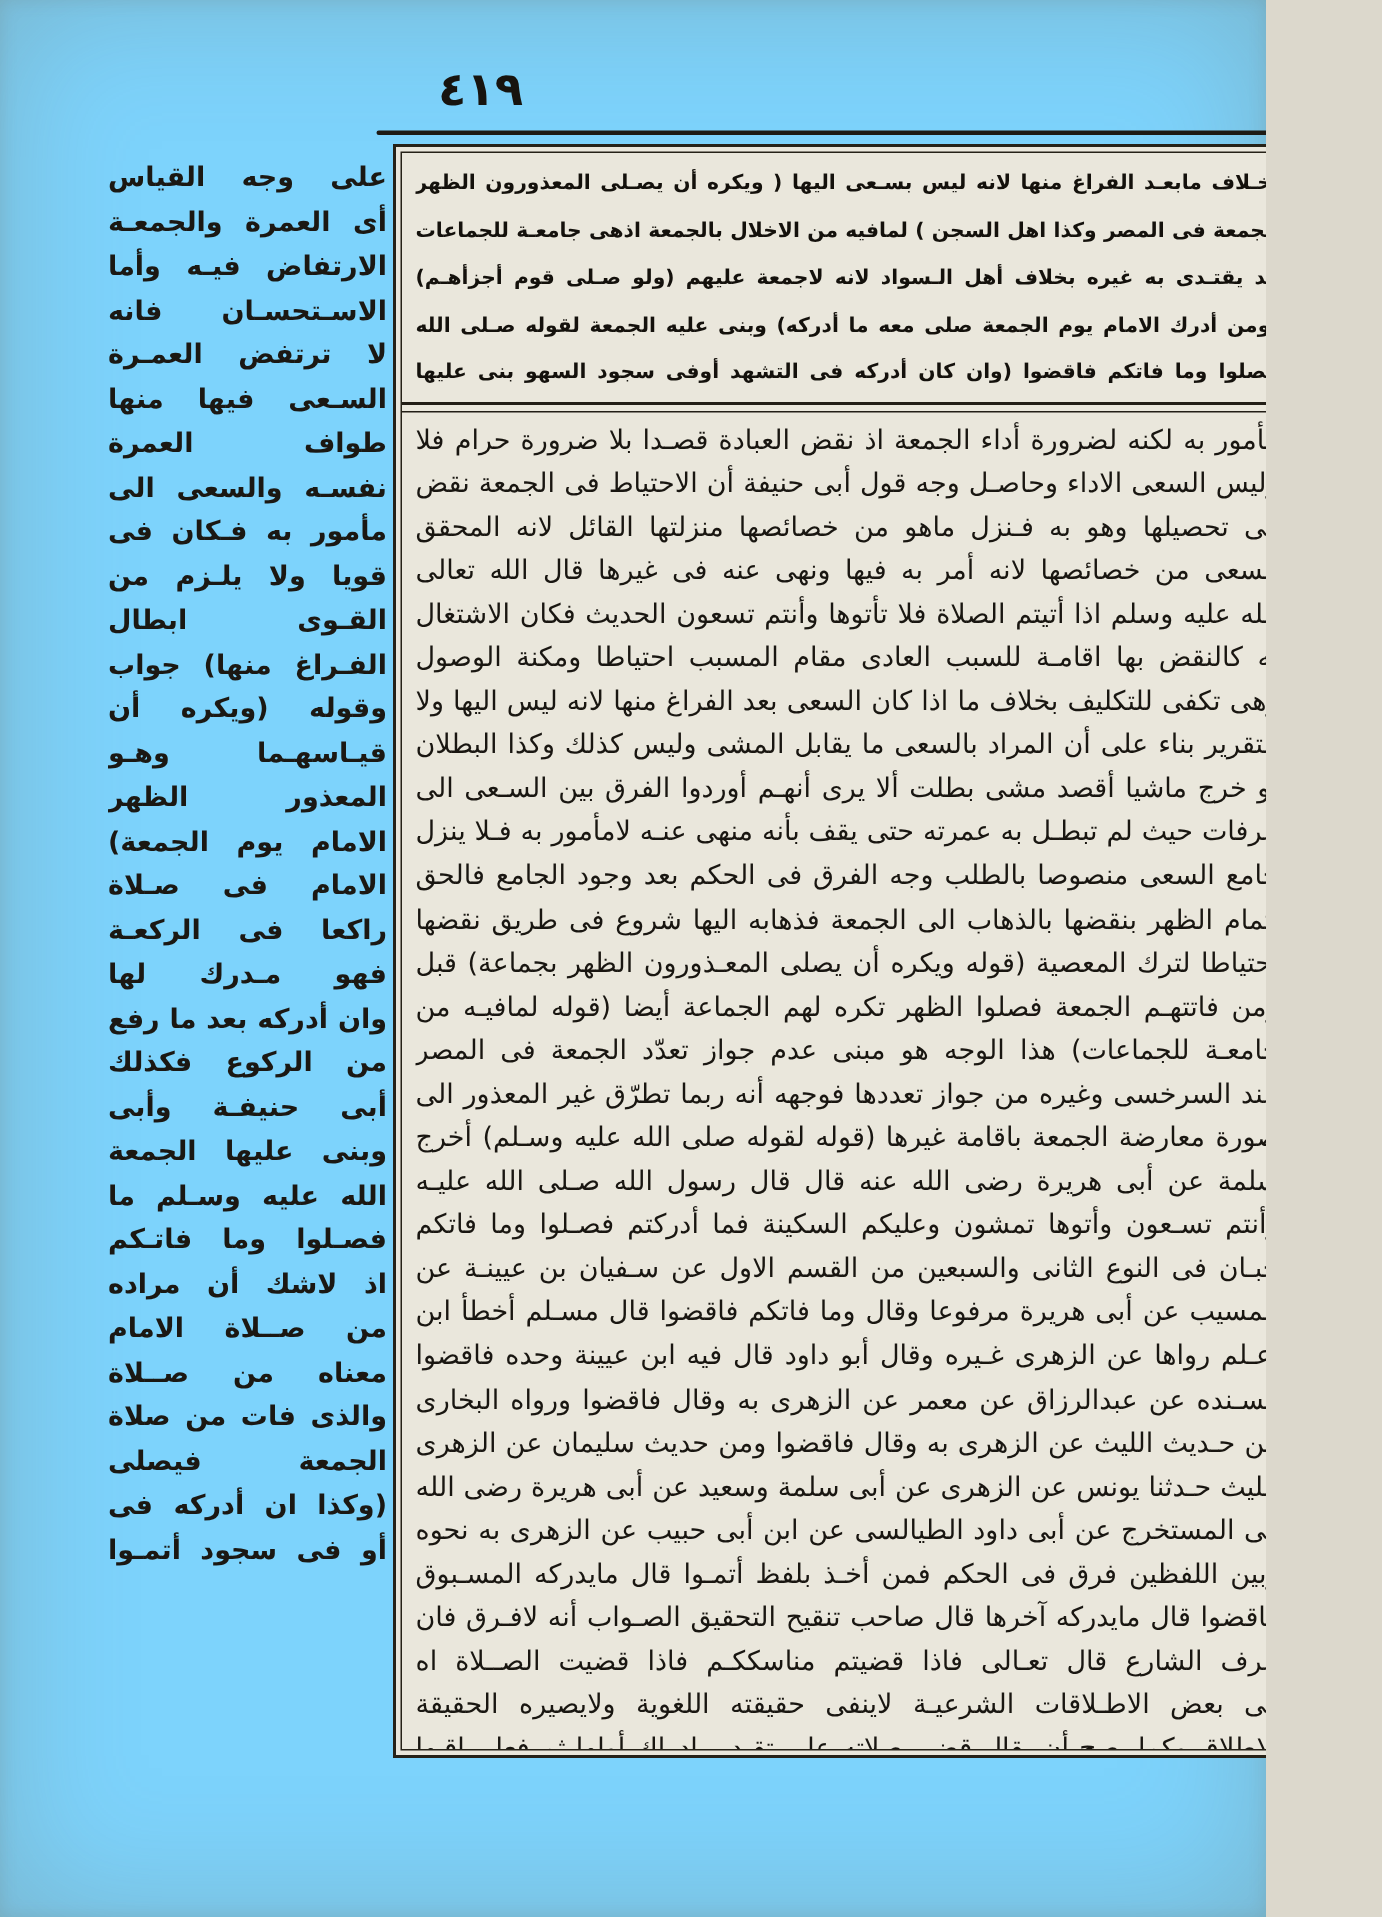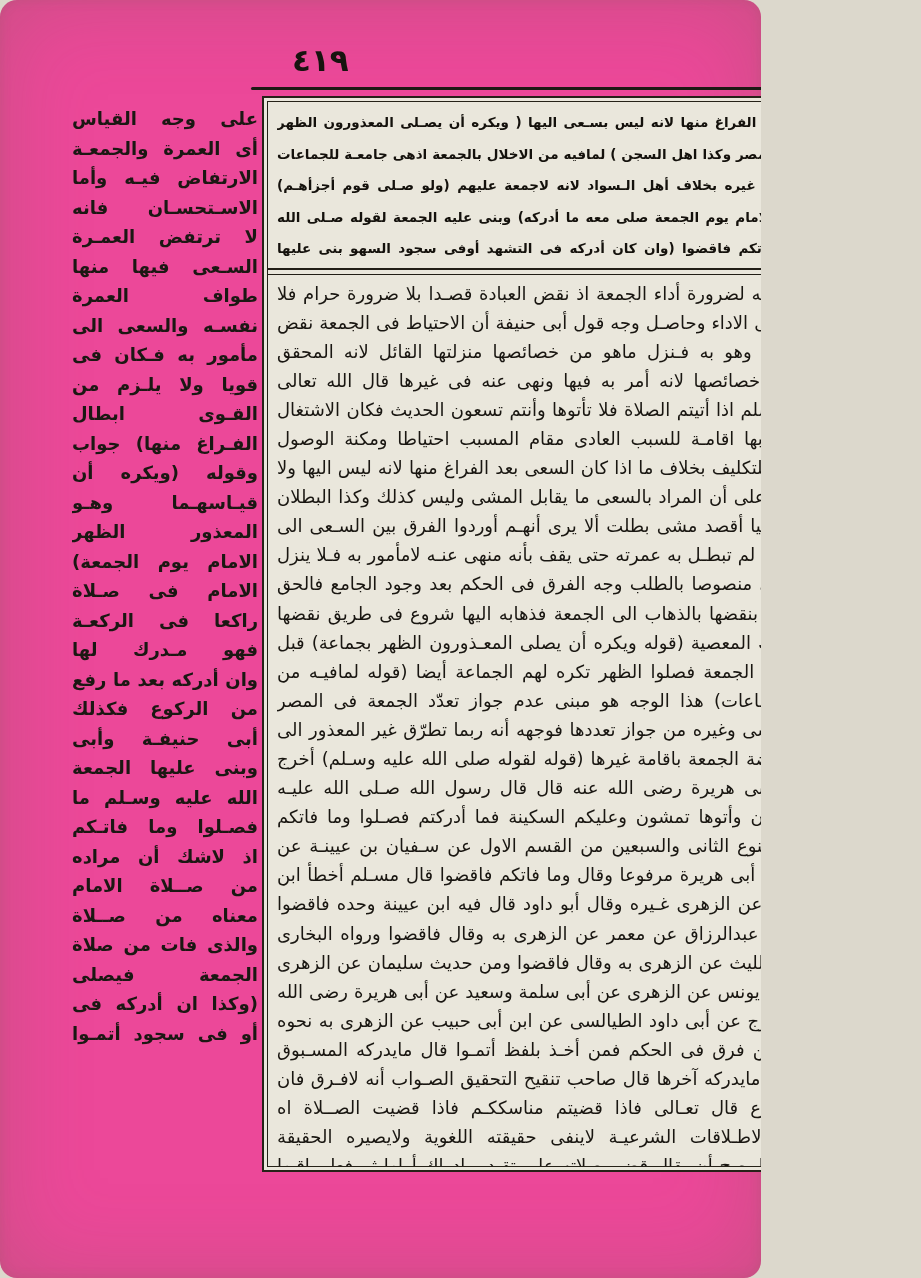--- a/index.html
+++ b/index.html
@@ -2,25 +2,24 @@
 <html lang="ar"><head>
 <meta charset="utf-8">
 <style>
   html,body{margin:0;padding:0;}
   body{
     width:921px;height:1278px;
     background:#dcd8cc;
     font-family:"DejaVu Sans", sans-serif;
   }
   .page{
-    position:relative;width:761px;height:1278px;
-    background:#ec4899;
+    position:relative;width:844px;height:1278px;
+    background:#7dd3fc;
     box-shadow:inset 0 0 90px rgba(110,100,80,.28), inset 0 0 12px rgba(110,100,80,.18);
     overflow:hidden;
-    border-radius:17px;
   }
   .pagenum{
     position:absolute;top:42px;left:292px;
     font-size:31px;font-weight:bold;color:#17140f;
     letter-spacing:2px;
   }
   .head-rule{
     position:absolute;top:87px;left:251px;width:621px;height:3px;
     background:#1d1a14;border-radius:2px;
   }

